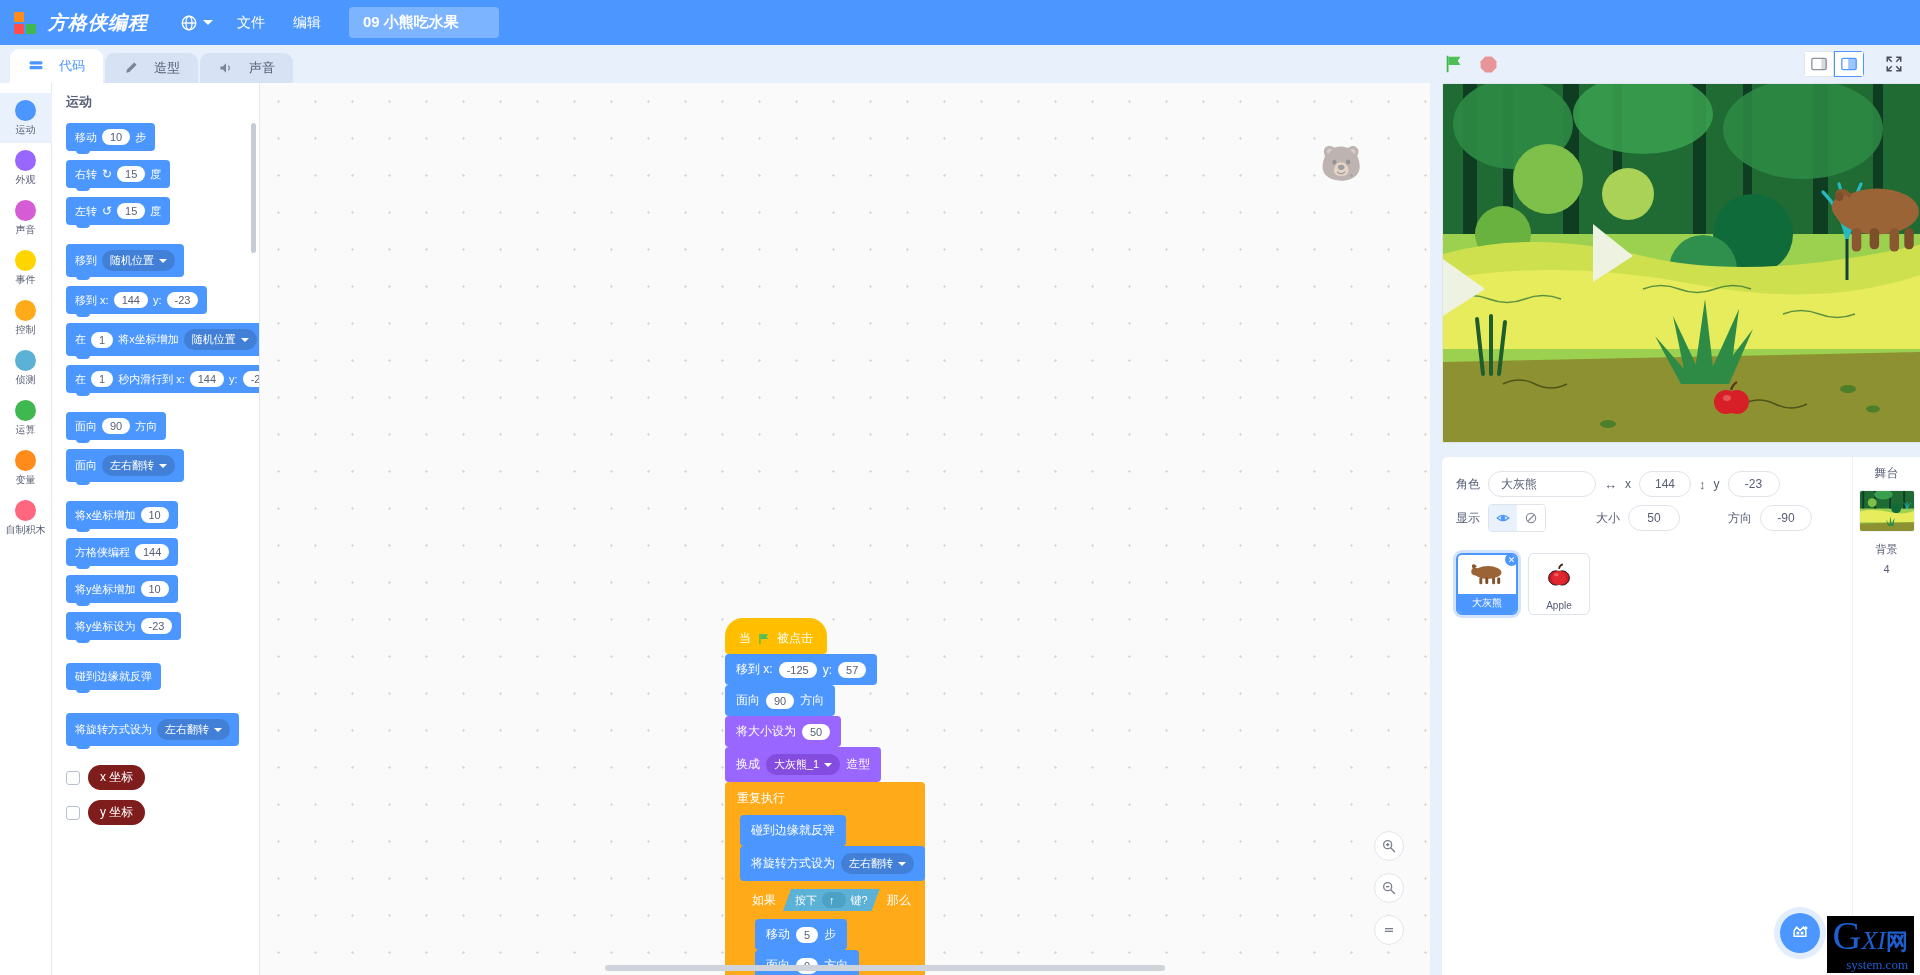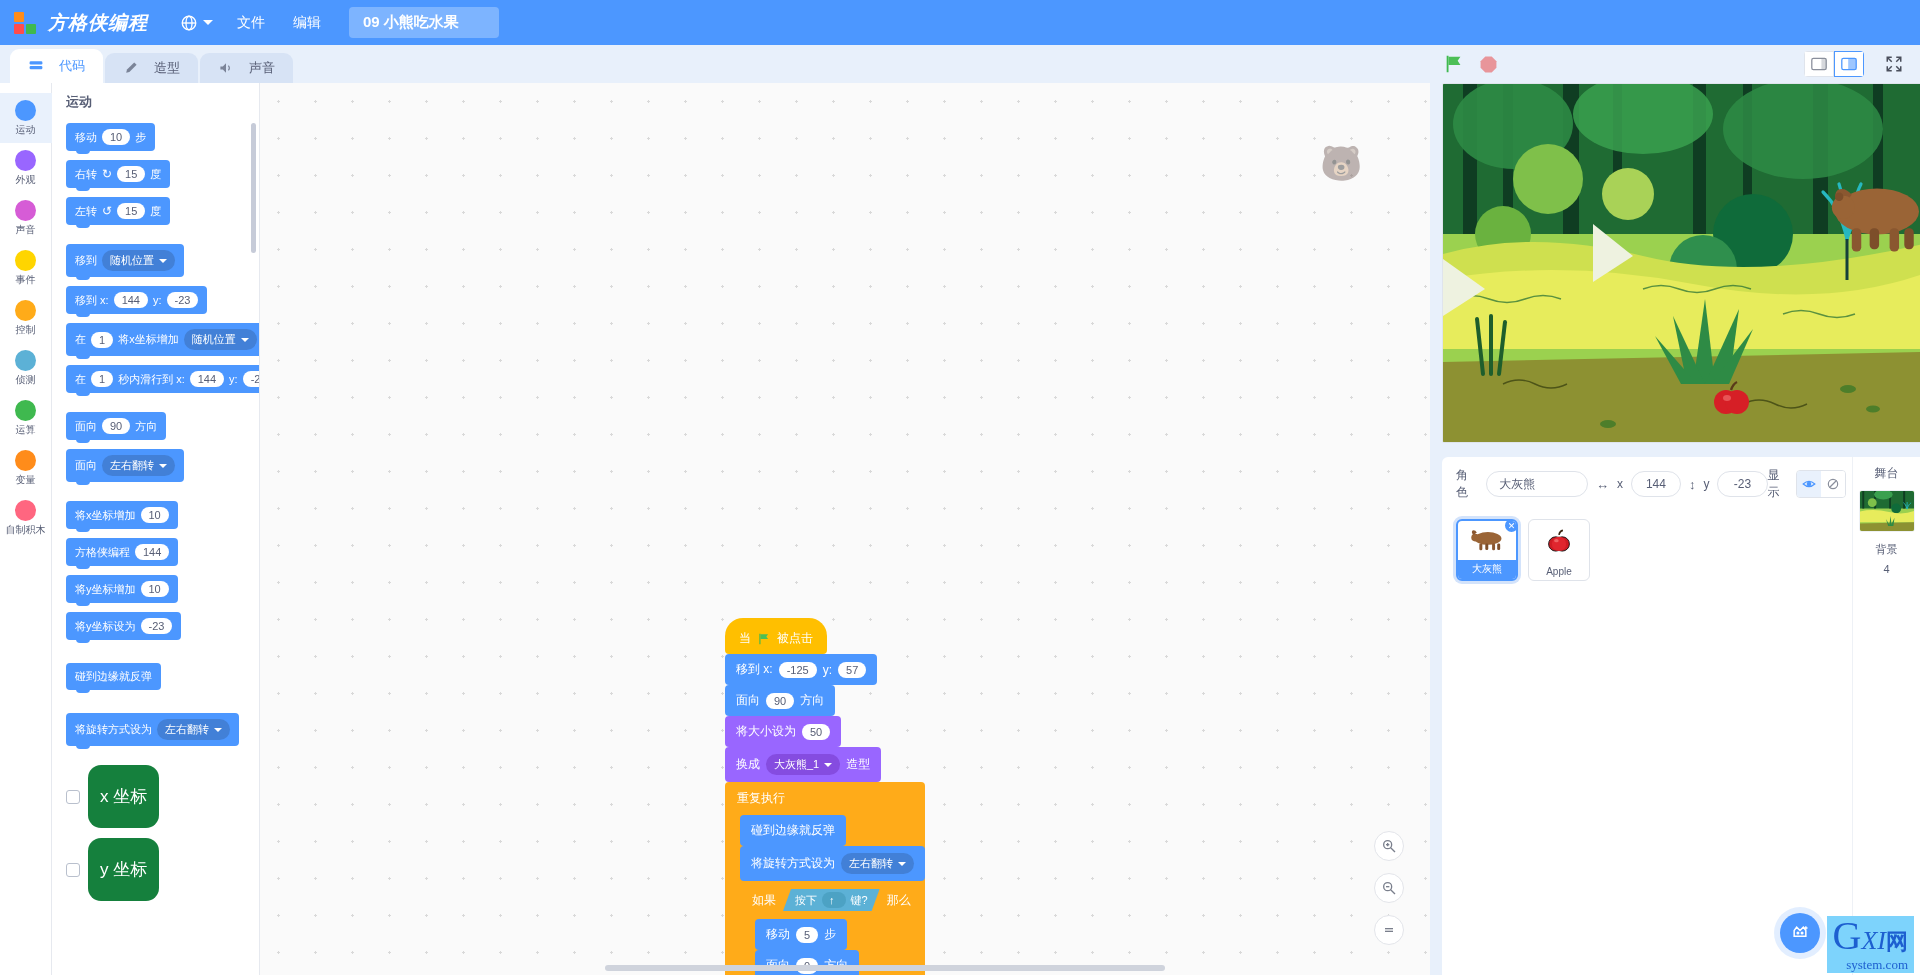--- a/index.html
+++ b/index.html
@@ -76,22 +76,22 @@
   .oval { background: #fff; color: #575e75; border-radius: 11px; padding: 2px 8px;
     font-size: 11px; min-width: 22px; text-align: center; display: inline-block; }
   .drop { background: rgba(0,0,0,0.15); border-radius: 11px; padding: 3px 8px; color: #fff;
     display: inline-flex; align-items: center; gap: 5px; font-size: 11px; }
   .drop.light { background: #4280d7; }
   .drop .dcaret { width: 0; height: 0; border-left: 4px solid transparent;
     border-right: 4px solid transparent; border-top: 4px solid #fff; }
   .rot { display: inline-block; font-size: 12px; }
   .checkbox { width: 14px; height: 14px; border: 1px solid #b9c0cd; border-radius: 3px;
     background: #fff; display: inline-block; vertical-align: middle; margin-right: 8px; cursor: pointer;}
-  .reporter { display: inline-flex; background: #15803d; color: #fff; font-size: 17px;
-    border-radius: 13px; padding: 20px 12px; }
+  .reporter { display: inline-flex; background: #7f1d1d; color: #fff; font-size: 12px;
+    border-radius: 13px; padding: 4px 12px; }
   .pal-row { display: flex; align-items: center; margin-bottom: 10px; }
 
   
   .canvas { flex: 1; position: relative; overflow: hidden;
     background-color: #fafafa;
     background-image: radial-gradient(circle, #d9d9d9 1px, transparent 1.2px);
     background-size: 37px 37px; }
   .bear-wm { position: absolute; left: 1060px; top: 60px; font-size: 34px; opacity: .45;
     filter: grayscale(0.5); }
   .script { position: absolute; left: 465px; top: 535px; }
@@ -132,21 +132,21 @@
   .fs-btn { width: 28px; height: 26px; display:flex; align-items:center; justify-content:center;
     cursor: pointer; margin-left: 6px; }
 
   .stage {
     width: 480px; height: 360px; margin: 0 12px; background: #fff; border-radius: 2px;
     overflow: hidden; position: relative; border: 1px solid #dfe4ec;
   }
 
   .lower-right { flex: 1; display: flex; margin-top: 14px; }
   .sprite-pane { width: 410px; background: #fff; border-radius: 6px 0 0 0; margin-left: 12px; }
-  .sprite-info { display: flex; flex-direction: row; gap: 0; padding: 10px 14px 6px; }
+  .sprite-info { display: flex; flex-direction: column; gap: 0; padding: 10px 14px 6px; }
   .si-row { display: flex; align-items: center; gap: 8px; height: 34px; font-size: 12px; color: #575e75; }
   .si-label { color: #575e75; font-size: 12px; }
   .si-field { border: 1px solid #dfe3ea; border-radius: 16px; height: 26px; display:flex;
     align-items: center; padding: 0 12px; font-size: 12px; color: #575e75; background: #fff; }
   .si-field.name { width: 108px; }
   .si-field.num { width: 52px; justify-content: center; }
   .icon-sm { font-size: 13px; color: #575e75; }
   .vis-group { display: flex; border: 1px solid #dfe3ea; border-radius: 4px; overflow: hidden; }
   .vis-btn { width: 28px; height: 26px; display: flex; align-items: center; justify-content: center;
     cursor: pointer; background: #fff; }
@@ -169,21 +169,21 @@
   .stage-pane { width: 68px; background: #fff; margin-right: 0; border-left: 1px solid #eef1f6;
      display: flex; flex-direction: column; align-items: center; padding-top: 8px; }
   .sp-title { font-size: 12px; color: #575e75; margin-bottom: 8px; }
   .stage-thumb { width: 56px; height: 42px; border-radius: 3px; overflow: hidden; border: 1px solid #eef1f6; }
   .bk-label { font-size: 11px; color: #575e75; margin-top: 10px; }
   .bk-count { font-size: 11px; color: #575e75; margin-top: 6px; }
   .wm-g { font-family: "Liberation Serif", serif; font-size: 40px; color: #1d5fd0; line-height: .9; }
   .wm-xi { font-family: "Liberation Serif", serif; font-size: 26px; color: #1d5fd0; font-style: italic; }
   .wm-wang { font-size: 22px; color: #1d5fd0; font-weight: bold; }
   .wm-sub { font-family: "Liberation Serif", serif; font-size: 13px; color: #1d5fd0; margin-left: -46px; text-align: right; }
-  .wm-box { position: absolute; right: 6px; bottom: 2px; background: #7dd3fc; padding: 2px 6px 0; }
+  .wm-box { position: absolute; right: 6px; bottom: 2px; background: #000000; padding: 2px 6px 0; }
 </style>
 </head>
 <body>
 
 <div class="menubar">
   <div class="logo-wrap">
     <span class="logo-mark">
       <i style="background:#ff8c1a"></i>
         <i style="background:#4c97ff"></i>
       <i style="background:#ff4c4c"></i>

